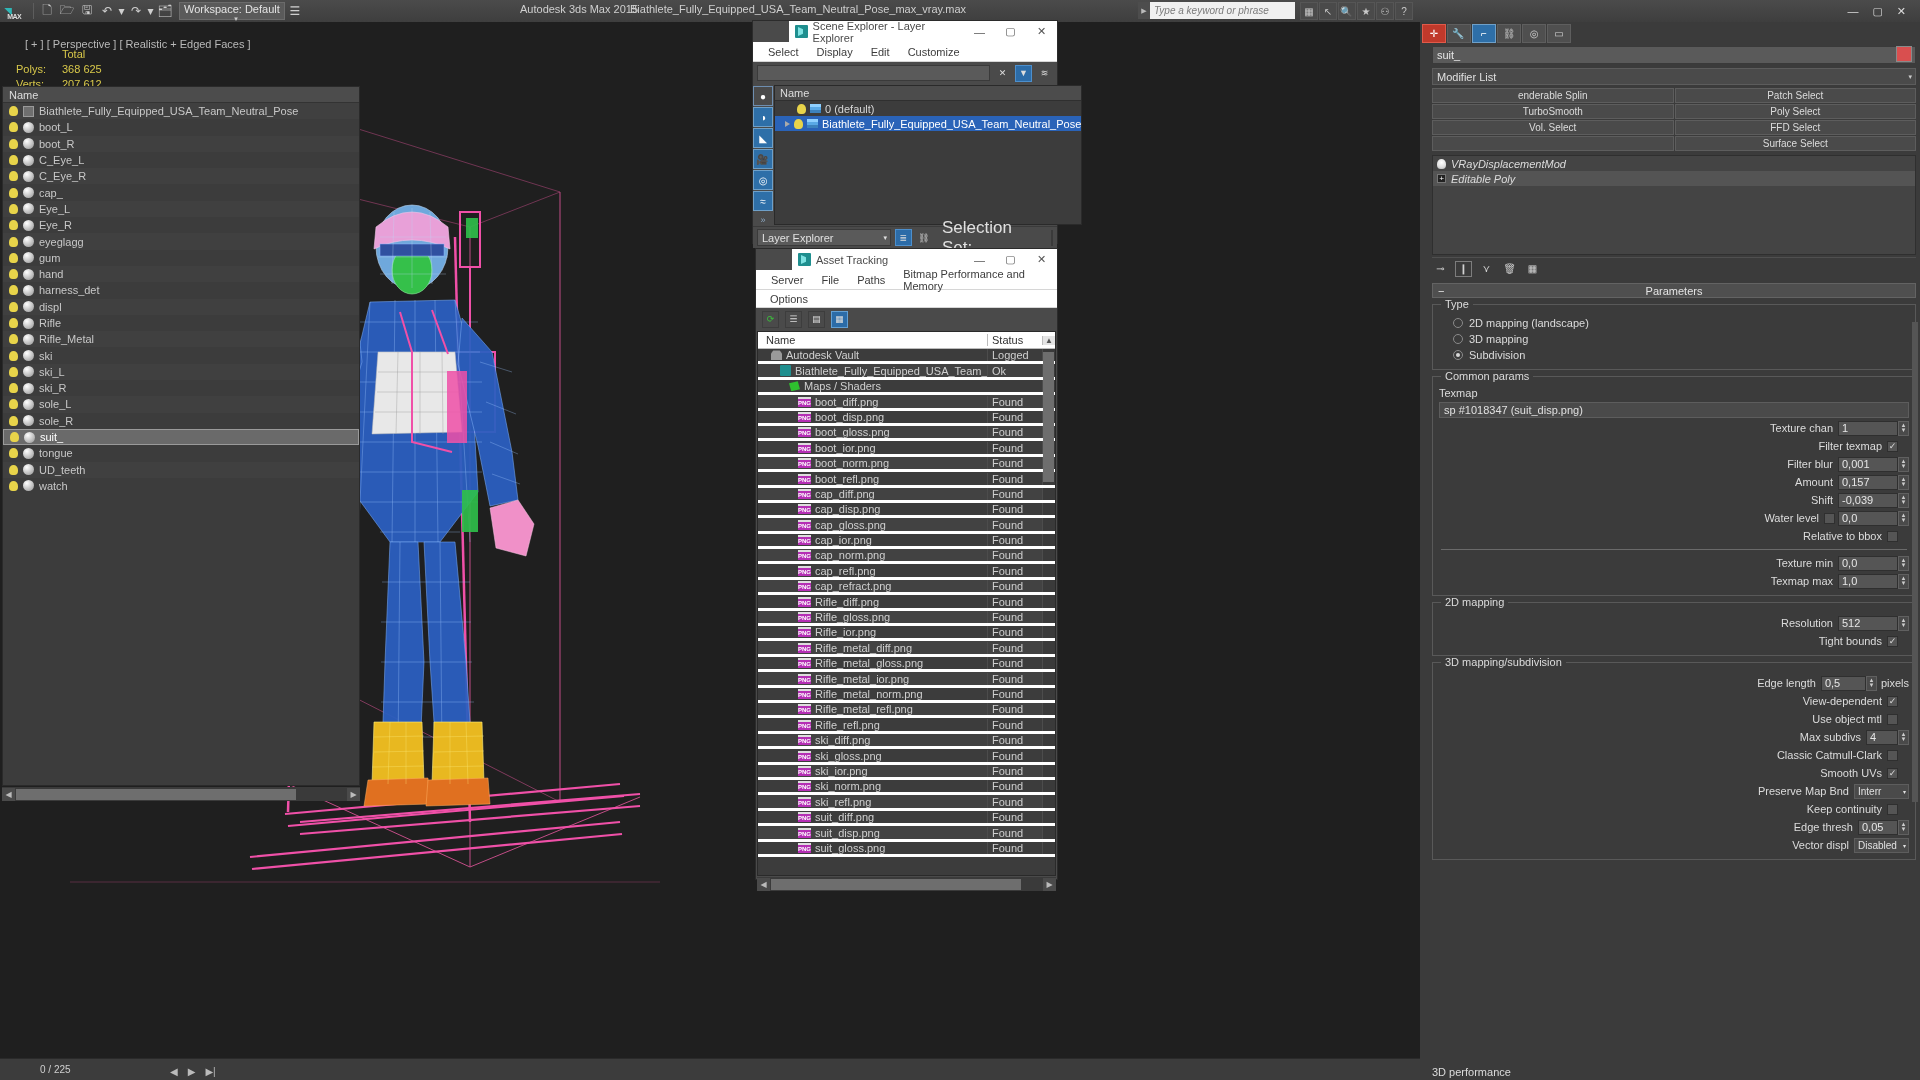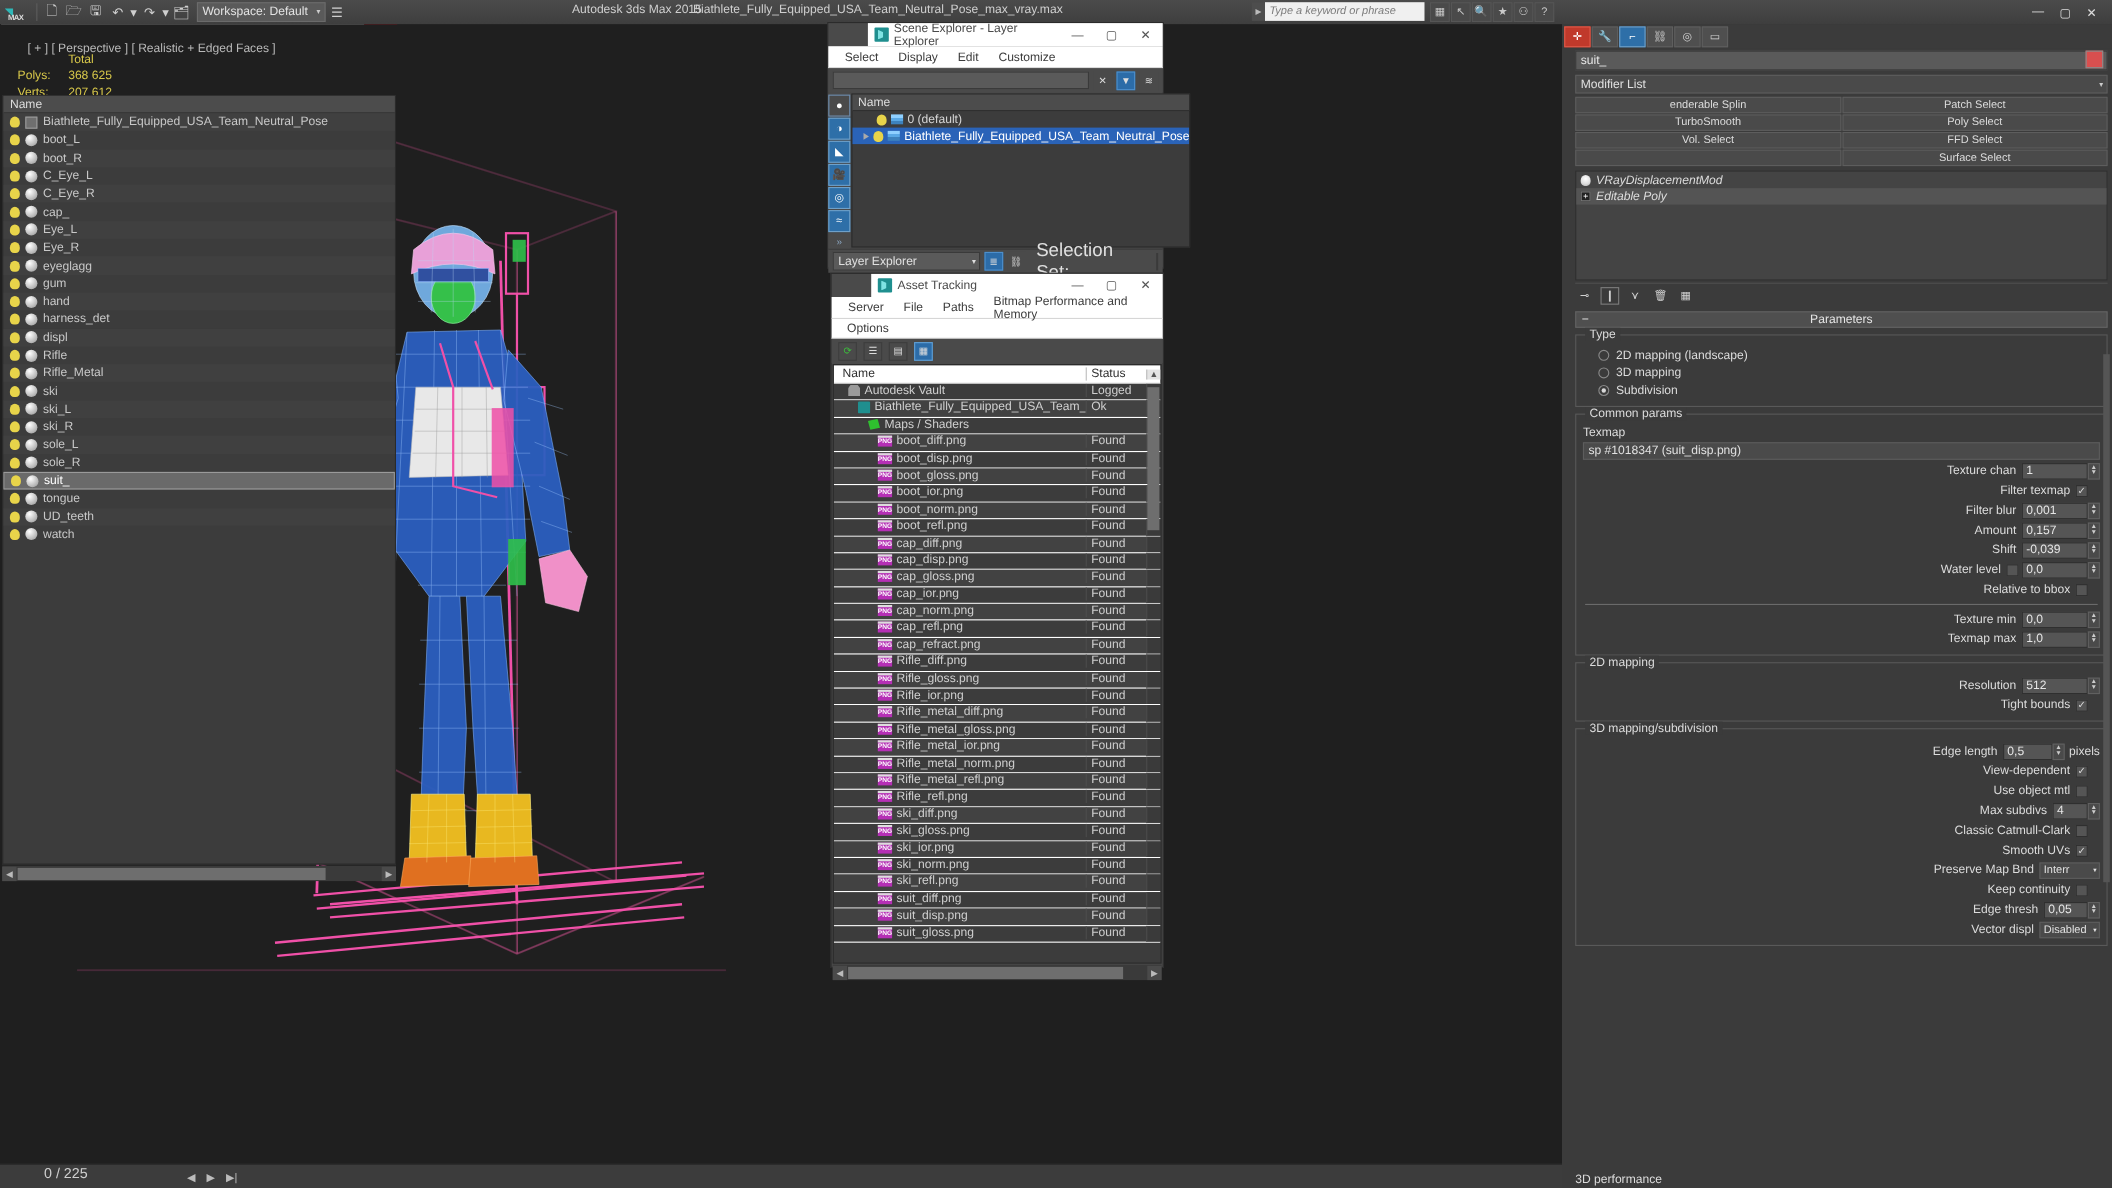--- a/index.html
+++ b/index.html
@@ -11,21 +11,21 @@
   
   .titlebar{ position:absolute; left:0; top:0; width:1920px; height:22px;
     background:linear-gradient(#4b4b4b,#3e3e3e); display:flex; align-items:center; }
   .maxlogo{ width:30px; height:22px; display:flex; align-items:center; justify-content:center;
     color:#2fb7b7; font-size:9px; font-weight:bold; letter-spacing:-0.5px;}
   .maxlogo .m{ font-size:7px; color:#ddd; position:relative; top:5px; left:-4px;}
   .tb-sep{ width:1px; height:16px; background:#5d5d5d; margin:0 3px;}
   .tb-ico{ width:20px; height:18px; display:flex; align-items:center; justify-content:center;
     color:#cfcfcf; font-size:12px; }
   .wsbox{ height:18px; display:flex; align-items:center; background:#5a5a5a;
-    border:1px solid #6b6b6b; padding:0 4px; font-size:11px; color:#e3e3e3; margin-left:4px;}
+    border:1px solid #6b6b6b; padding:0 4px; font-size:11px; color:#e3e3e3; margin-left:4px;flex-direction:column;}
   .wsarrow{ margin-left:8px; font-size:7px; color:#ccc;}
   .tb-title{ position:absolute; left:520px; top:3px; font-size:11px; color:#cfcfcf; }
   .tb-file{ position:absolute; left:630px; top:3px; font-size:11px; color:#cfcfcf; }
   .searchbox{ position:absolute; left:1150px; top:2px; width:145px; height:17px;
     background:#f0f0f0; color:#7b7b7b; font-style:italic; font-size:10px;
     display:flex; align-items:center; padding-left:4px; }
   .searcharrow{ position:absolute; left:1138px; top:2px; width:12px; height:17px;
     background:#4d4d4d; color:#bbb; font-size:7px; display:flex;
     align-items:center; justify-content:center;}
   .tb-right{ position:absolute; left:1300px; top:2px; display:flex; gap:1px;}
@@ -35,22 +35,22 @@
     padding-right:10px;}
   .winctl span{ color:#dcdcdc; font-size:11px; }
 
   
   .viewport{ position:absolute; left:0; top:22px; width:1420px; height:1058px;
     background:#1f1f1f; overflow:hidden; }
   .vp-label{ position:absolute; left:6px; top:16px; font-size:11px; color:#b9b9b9;padding-left:19px;}
   .vp-stats{ position:absolute; left:14px; top:24px; color:#d8c84a; font-size:11px; line-height:13px;}
   .vp-stats td{ padding-right:14px; color:#d8c84a; font-size:11px;}
   .vp-bottom{ position:absolute; left:0; bottom:0; width:1420px; height:22px;
-    background:#3c3c3c; border-top:1px solid #2a2a2a; display:flex; 
-    padding-left:40px; font-size:13px; color:#cfcfcf;}
+    background:#3c3c3c; border-top:1px solid #2a2a2a; display:flex; align-items:center;
+    padding-left:40px; font-size:10px; color:#cfcfcf;}
   .vp-arrows{ position:absolute; left:170px; bottom:3px; display:flex; gap:10px; color:#bbb; font-size:10px;}
 
   
   .scene{ position:absolute; left:0; top:0; width:1420px; height:1058px; }
 
   
   .win{ position:absolute; background:#4a4a4a; border:1px solid #2b2b2b; }
   .win-title{ height:21px; background:#ffffff; display:flex; align-items:center;
     padding-left:6px; color:#4a4a4a; font-size:11px;margin-left:36px; }
   .win-title .ic{ width:13px; height:13px; margin-right:5px; background:#1f8f8f;
@@ -107,22 +107,22 @@
     display:flex;align-items:center;justify-content:center;font-size:9px;color:#ddd;}
   .at-tb.on{ background:#2c6ca8; border:1px solid #63a0d4;}
   .at-grid{ position:relative; height:545px; background:#3c3c3c; margin:1px;
     border:1px solid #2a2a2a; overflow:hidden;}
   .at-hrow{ display:flex; height:17px; background:#ffffff; color:#303030;
     font-size:11px; align-items:center; border-bottom:1px solid #bcbcbc;}
   .at-hname{ flex:1; padding-left:8px;}
   .at-hstat{ width:55px; padding-left:4px; border-left:1px solid #bcbcbc;}
   .at-hsb{ width:13px; display:flex; align-items:center; justify-content:center;
     font-size:8px; color:#555; background:#e4e4e4; border-left:1px solid #bcbcbc;}
-  .at-row{ display:flex; height:15.4px; align-items:flex-start; font-size:11px;
-    color:#d0d0d0; border-bottom:1px solid #ffffff;}
+  .at-row{ display:flex; height:15.4px; align-items:flex-end; font-size:11px;
+    color:#d0d0d0; border-bottom:3px solid #ffffff;}
   .at-row:nth-child(even){ background:#424242;}
   .at-name{ flex:1; display:flex; align-items:center; gap:4px; overflow:hidden; white-space:nowrap;}
   .at-stat{ width:55px; padding-left:4px; border-left:1px solid #4c4c4c; color:#cfcfcf;}
   .at-sb{ width:13px; background:#3a3a3a; border-left:1px solid #4c4c4c; height:100%;}
   .pngico{ width:13px;height:10px;background:#b52fb5;color:#fff;font-size:6px;
     display:flex;align-items:center;justify-content:center; flex:none;
     border-top:2px solid #ddd; font-weight:bold;}
   .vaultico{ width:11px;height:10px;background:#9a9a9a; flex:none;
     clip-path:polygon(20% 0,80% 0,100% 30%,100% 100%,0 100%,0 30%);}
   .maxico{ width:11px;height:11px;background:#1f8f8f;flex:none;border-radius:1px;}

